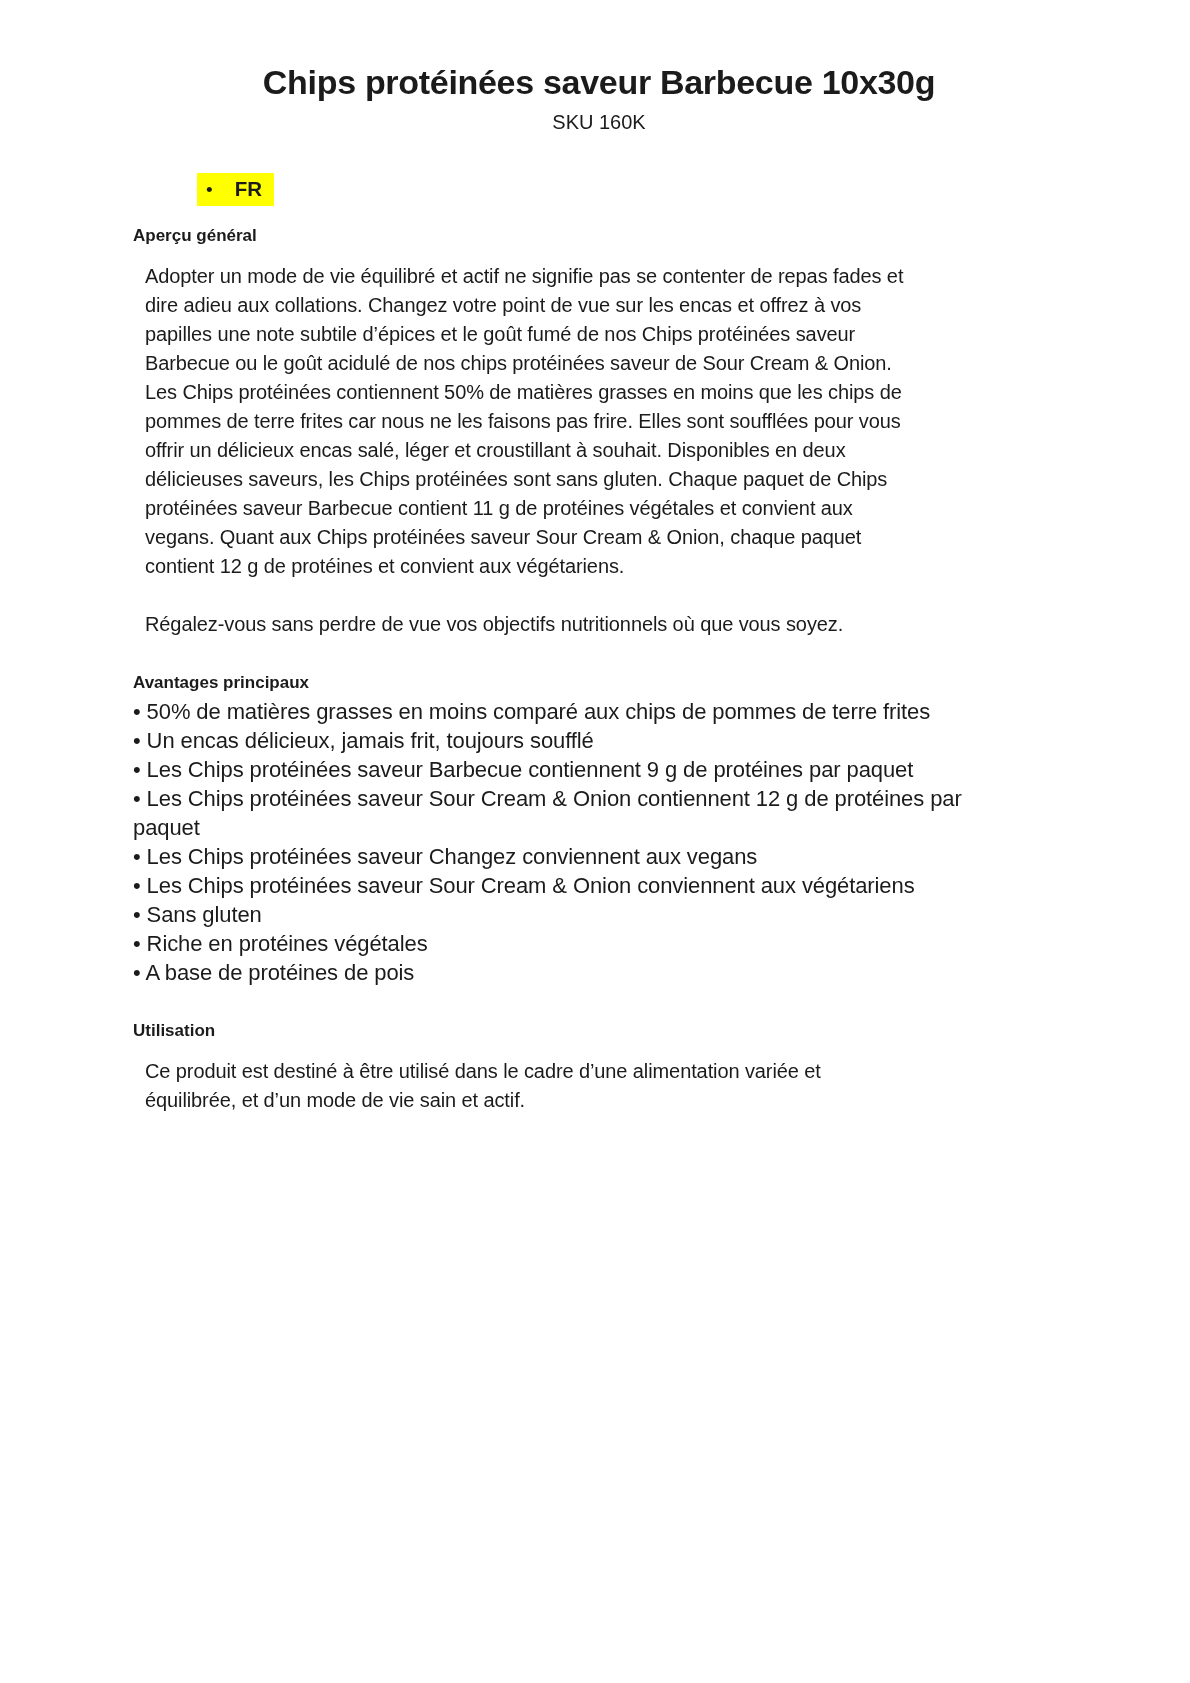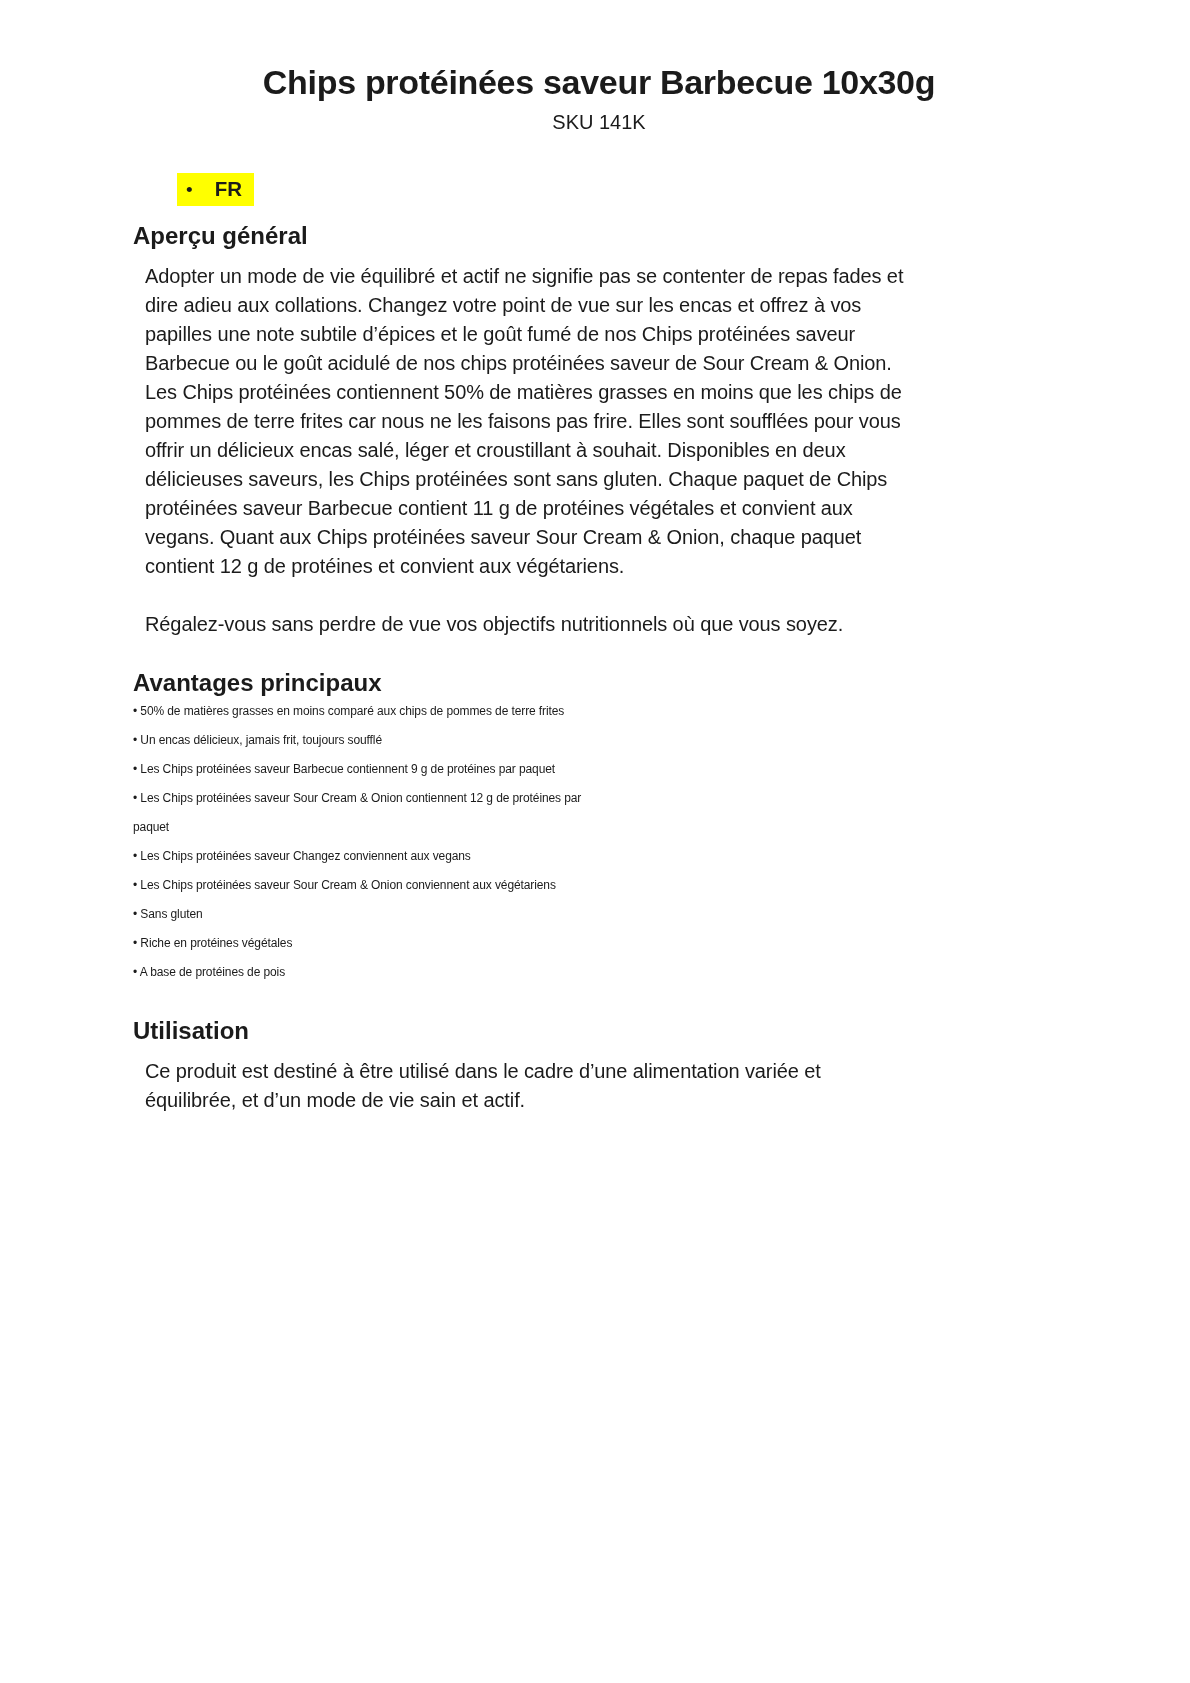--- a/index.html
+++ b/index.html
@@ -43,52 +43,52 @@
     line-height: 32px;
     padding: 0 12px 0 9px;
   }
   .lang-highlight .bullet-glyph {
     display: inline-block;
     margin-right: 22px;
     font-size: 19px;
     font-weight: 400;
   }
   .section-heading {
-    font-size: 24px;
+    font-size: 17px;
     font-weight: 700;
     line-height: 29px;
     margin: 0;
   }
   .body-text {
     font-size: 20px;
     line-height: 29px;
     margin: 12px;
     letter-spacing: -0.1px;
     white-space: pre-line;
   }
   .gap-above {
     margin-top: 29px;
   }
   .bullet-line {
-    font-size: 12px;
+    font-size: 22px;
     line-height: 29px;
     letter-spacing: -0.1px;
     white-space: pre-line;
   }
 </style>
 </head>
 <body>
 
 <div class="page" style="color: rgb(27, 27, 27); background: rgb(255, 255, 255);">
 
   <h1 class="doc-title">Chips protéinées saveur Barbecue 10x30g</h1>
-  <div class="doc-subtitle">SKU 141K</div>
+  <div class="doc-subtitle">SKU 160K</div>
 
   <div class="lang-item">
-    <span class="lang-highlight" style="background: rgb(255, 255, 0);"><span class="bullet-glyph">•</span><span>FR</span></span>
+    <span class="lang-highlight" style="background: rgb(255, 255, 0); margin-left: 20px;"><span class="bullet-glyph">•</span><span>FR</span></span>
   </div>
 
   <section>
     <h2 class="section-heading">Aperçu général</h2>
     <p class="body-text">Adopter un mode de vie équilibré et actif ne signifie pas se contenter de repas fades et
 dire adieu aux collations. Changez votre point de vue sur les encas et offrez à vos
 papilles une note subtile d’épices et le goût fumé de nos Chips protéinées saveur
 Barbecue ou le goût acidulé de nos chips protéinées saveur de Sour Cream &amp; Onion.
 Les Chips protéinées contiennent 50% de matières grasses en moins que les chips de
 pommes de terre frites car nous ne les faisons pas frire. Elles sont soufflées pour vous

